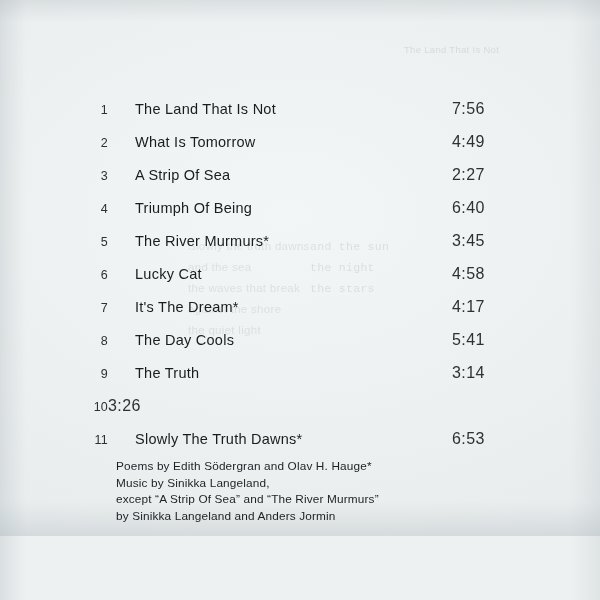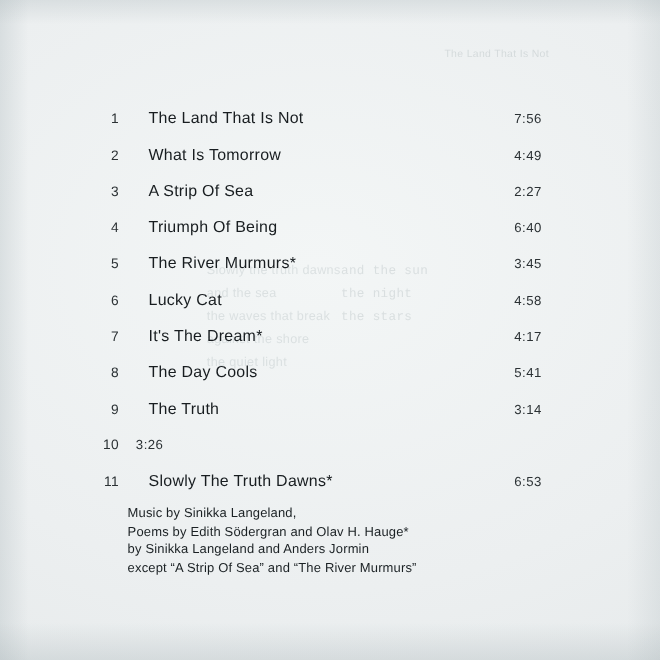--- a/index.html
+++ b/index.html
@@ -11,21 +11,21 @@
     height: 600px;
     background: #eef1f2;
     font-family: "Liberation Sans", sans-serif;
     overflow: hidden;
   }
 
   
   #page {
     position: relative;
     width: 600px;
-    height: 600px;
+    height: 536px;
     background:
       radial-gradient(120% 90% at 48% 40%, #f3f6f6 0%, #eceff0 55%, #e4e8e9 100%);
     box-sizing: border-box;
   }
 
   
   .ghost {
     position: absolute;
     color: #b9c2c4;
     opacity: 0.42;
@@ -107,22 +107,22 @@
   }
   .track-title {
     flex: 1 1 auto;
     padding-left: 27px;
     font-size: 14.5px;
     color: #181d20;
     letter-spacing: 0.25px;
   }
   .track-time {
     width: 56px;
-    text-align: center;
-    font-size: 12px;
+    text-align: left;
+    font-size: 16px;
     color: #2b3134;
     letter-spacing: 0.4px;
   }
 
   
   #credits {
     position: absolute;
     top: 458px;
     left: 116px;
     font-size: 11.8px;
@@ -205,19 +205,19 @@
         <div class="track-time">3:26</div>
       </div>
       <div class="track-row">
         <div class="track-num">11</div>
         <div class="track-title">Slowly The Truth Dawns*</div>
         <div class="track-time">6:53</div>
       </div>
     </div>
 
   <div id="credits">
+      <div class="line">Poems by Edith Södergran and Olav H. Hauge*</div>
       <div class="line">Music by Sinikka Langeland,</div>
-      <div class="line">Poems by Edith Södergran and Olav H. Hauge*</div>
+      <div class="line">except “A Strip Of Sea” and “The River Murmurs”</div>
       <div class="line">by Sinikka Langeland and Anders Jormin</div>
-      <div class="line">except “A Strip Of Sea” and “The River Murmurs”</div>
     </div>
 
 </div>
 
 </body></html>

